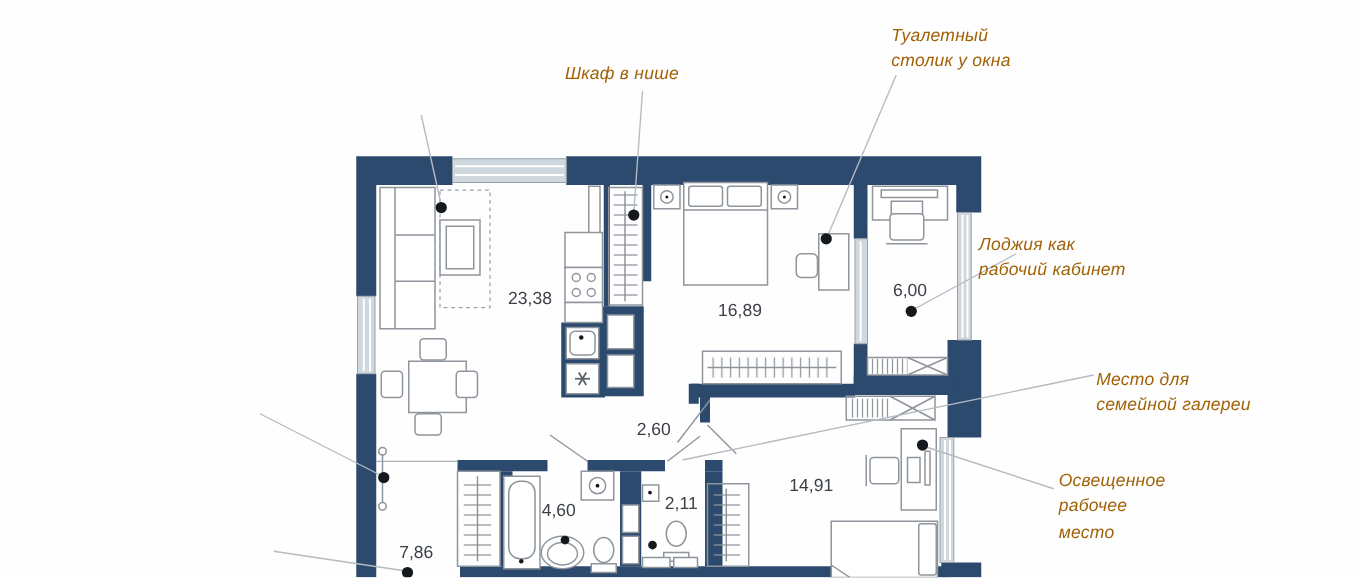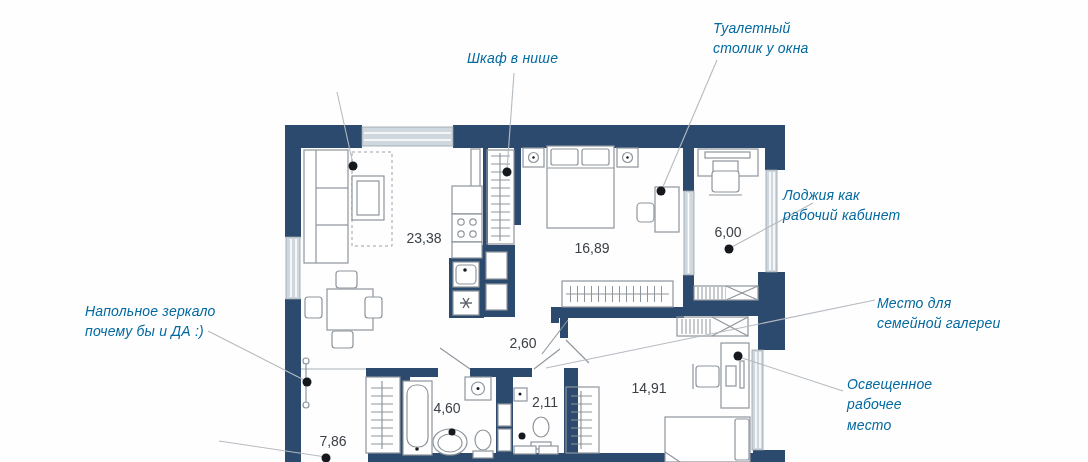--- a/index.html
+++ b/index.html
@@ -1,20 +1,20 @@
 <!DOCTYPE html>
 <html><head>
 <meta charset="utf-8">
 <style>
   html,body{margin:0;padding:0;background:#fff;}
   .stage{position:relative;width:1088px;height:462px;background:#fefefe;overflow:hidden;
          font-family:"Liberation Sans",sans-serif;}
   .plan-svg{position:absolute;left:0;top:0;}
   .ann{position:absolute;font:italic 14px/1.45 "Liberation Sans",sans-serif;
-       color:#0369a1;white-space:pre-line;letter-spacing:.2px;}
+       color:#a16207;white-space:pre-line;letter-spacing:.2px;}
   svg text.area{font:14px "Liberation Sans",sans-serif;fill:#3b4047;}
   .wall{fill:#2c4a6e;}
   .win{fill:#cfd8df;stroke:#99a1a9;stroke-width:.8;}
   .ws{stroke:#ffffff;stroke-width:1.6;}
   .fur{fill:#ffffff;stroke:#8e959c;stroke-width:1.2;}
   .furn{fill:none;stroke:#8e959c;stroke-width:1.2;}
   .thin{stroke:#a9b0b6;stroke-width:1;fill:none;}
   .leader{stroke:#b5bbc1;stroke-width:1.1;fill:none;}
   .dot{fill:#15181c;}
 </style>
@@ -308,25 +308,23 @@
     <text class="area" x="592" y="253">16,89</text>
     <text class="area" x="728" y="237">6,00</text>
     <text class="area" x="523" y="348">2,60</text>
     <text class="area" x="447" y="413">4,60</text>
     <text class="area" x="545" y="407">2,11</text>
     <text class="area" x="333" y="446">7,86</text>
     <text class="area" x="649" y="393">14,91</text>
   </g>
 </svg>
 
-  <div class="ann" style="left:467px;top:48px;">Шкаф в нише</div>
+  <div class="ann" style="left:452px;top:48px;">Шкаф в нише</div>
   <div class="ann" style="left:713px;top:18px;">Туалетный
 столик у окна</div>
   <div class="ann" style="left:783px;top:185px;">Лоджия как
 рабочий кабинет</div>
   <div class="ann" style="left:877px;top:293px;">Место для
 семейной галереи</div>
   <div class="ann" style="left:847px;top:374px;">Освещенное
 рабочее
 место</div>
-  <div class="ann" style="left:85px;top:301px;">Напольное зеркало
-почему бы и ДА :)</div>
 </div>
 
 </body></html>

